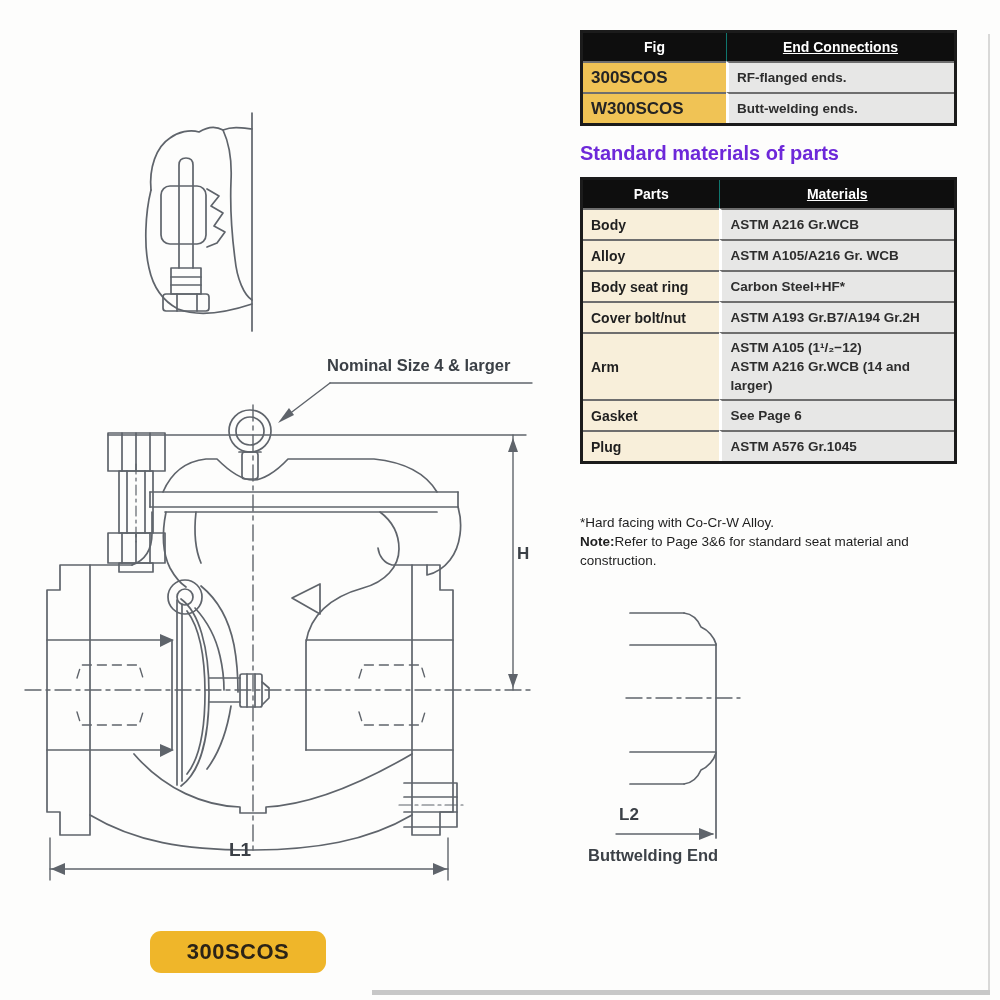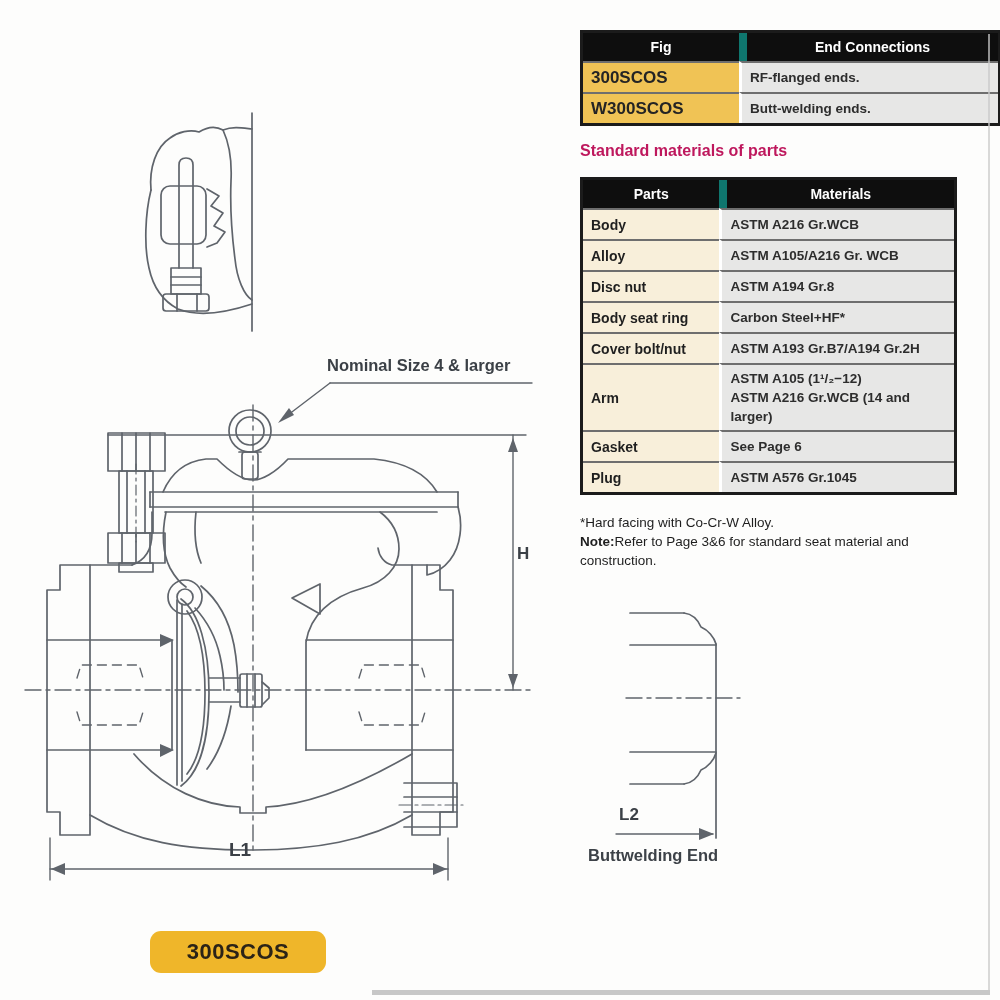--- a/index.html
+++ b/index.html
@@ -11,36 +11,36 @@
   }
   
   .tbl{
     position:absolute;border-collapse:separate;border-spacing:0;
     border:3px solid #1b1b1b;
   }
   .tbl th{
     background:#0e0e0e;color:#fff;font-weight:bold;text-align:center;
     font-size:14px;padding:6px 4px;
   }
-  .tbl th + th{border-left:8px solid #0f766e;}
+  .tbl th + th{border-left:1px solid #0f766e;text-decoration:underline;}
   .tbl td{vertical-align:middle;padding:4px 8px;font-size:13.5px;}
   .tbl tr + tr td{border-top:2px solid #6e6e6e;}
   .tbl td.c2{border-left:3px solid #fff;background:#e7e7e6;font-weight:600;color:#2d2d2d;}
-  #fig-table{left:580px;top:30px;width:421px;}
+  #fig-table{left:580px;top:30px;width:377px;}
   #fig-table .c1{width:131px;background:#f0c355;font-weight:bold;font-size:17px;color:#242424;}
   #fig-table .c2{width:225px;}
   #fig-table td{height:21px;}
   #mat-table{left:580px;top:177px;width:377px;}
   #mat-table .c1{width:127px;background:#f8efda;font-weight:bold;font-size:14px;color:#1f1f1f;}
   #mat-table .c2{width:229px;}
   #mat-table td{height:21px;}
   .two-line div{line-height:19px;}
   
   #mat-heading{
-    position:absolute;left:580px;top:142px;font-size:16px;font-weight:bold;color:#be185d;
+    position:absolute;left:580px;top:142px;font-size:20px;font-weight:bold;color:#6d28d9;
   }
   #footnotes{
     position:absolute;left:580px;top:513px;width:392px;
     font-size:13.5px;line-height:19px;color:#1e1e1e;font-weight:500;
   }
   #footnotes b{font-weight:bold;}
   
   .dwg-label{position:absolute;color:#3b4046;font-weight:bold;}
   #callout-label{left:327px;top:356px;font-size:16.5px;}
   #h-label{left:517px;top:544px;font-size:17px;}
@@ -225,24 +225,20 @@
   </tr>
   <tr>
     <td class="c1">Body</td>
     <td class="c2">ASTM A216 Gr.WCB</td>
   </tr>
   <tr>
     <td class="c1">Alloy</td>
     <td class="c2">ASTM A105/A216 Gr. WCB</td>
   </tr>
   <tr>
-    <td class="c1">Disc nut</td>
-    <td class="c2">ASTM A194 Gr.8</td>
-  </tr>
-  <tr>
     <td class="c1">Body seat ring</td>
     <td class="c2">Carbon Steel+HF*</td>
   </tr>
   <tr>
     <td class="c1">Cover bolt/nut</td>
     <td class="c2">ASTM A193 Gr.B7/A194 Gr.2H</td>
   </tr>
   <tr>
     <td class="c1">Arm</td>
     <td class="c2 two-line">

